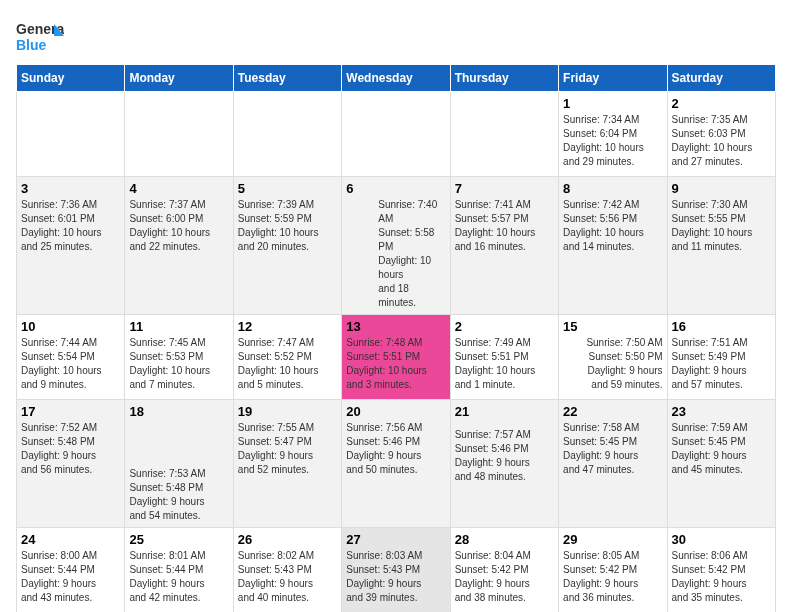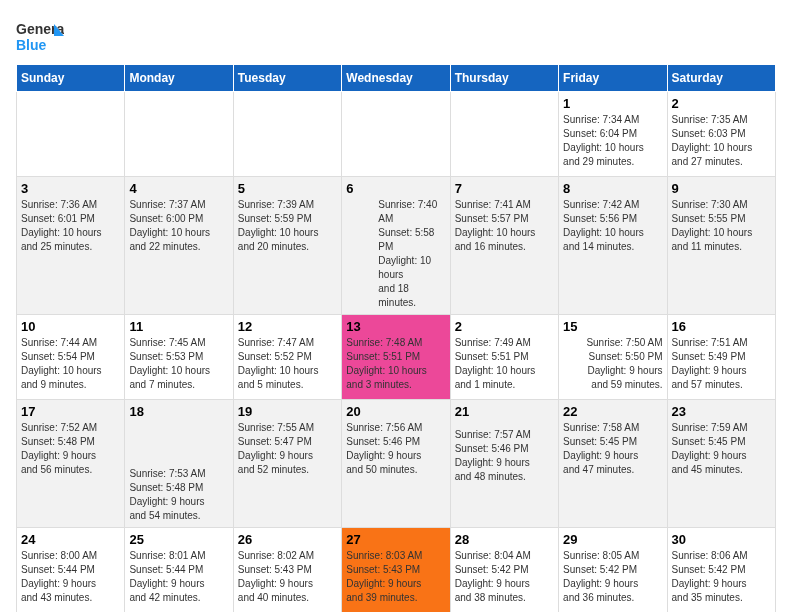--- a/index.html
+++ b/index.html
@@ -298,21 +298,21 @@
 Daylight: 9 hours
 and 42 minutes.</div>
         </td>
         <td style="background: rgb(255, 255, 255);">
           <span class="day-num">26</span>
           <div class="day-info" style="white-space: pre-line;">Sunrise: 8:02 AM
 Sunset: 5:43 PM
 Daylight: 9 hours
 and 40 minutes.</div>
         </td>
-        <td style="background: #f97316;">
+        <td style="background: #e5e5e5;">
           <span class="day-num">27</span>
           <div class="day-info" style="white-space: pre-line;">Sunrise: 8:03 AM
 Sunset: 5:43 PM
 Daylight: 9 hours
 and 39 minutes.</div>
         </td>
         <td style="background: rgb(255, 255, 255);">
           <span class="day-num">28</span>
           <div class="day-info" style="white-space: pre-line;">Sunrise: 8:04 AM
 Sunset: 5:42 PM

